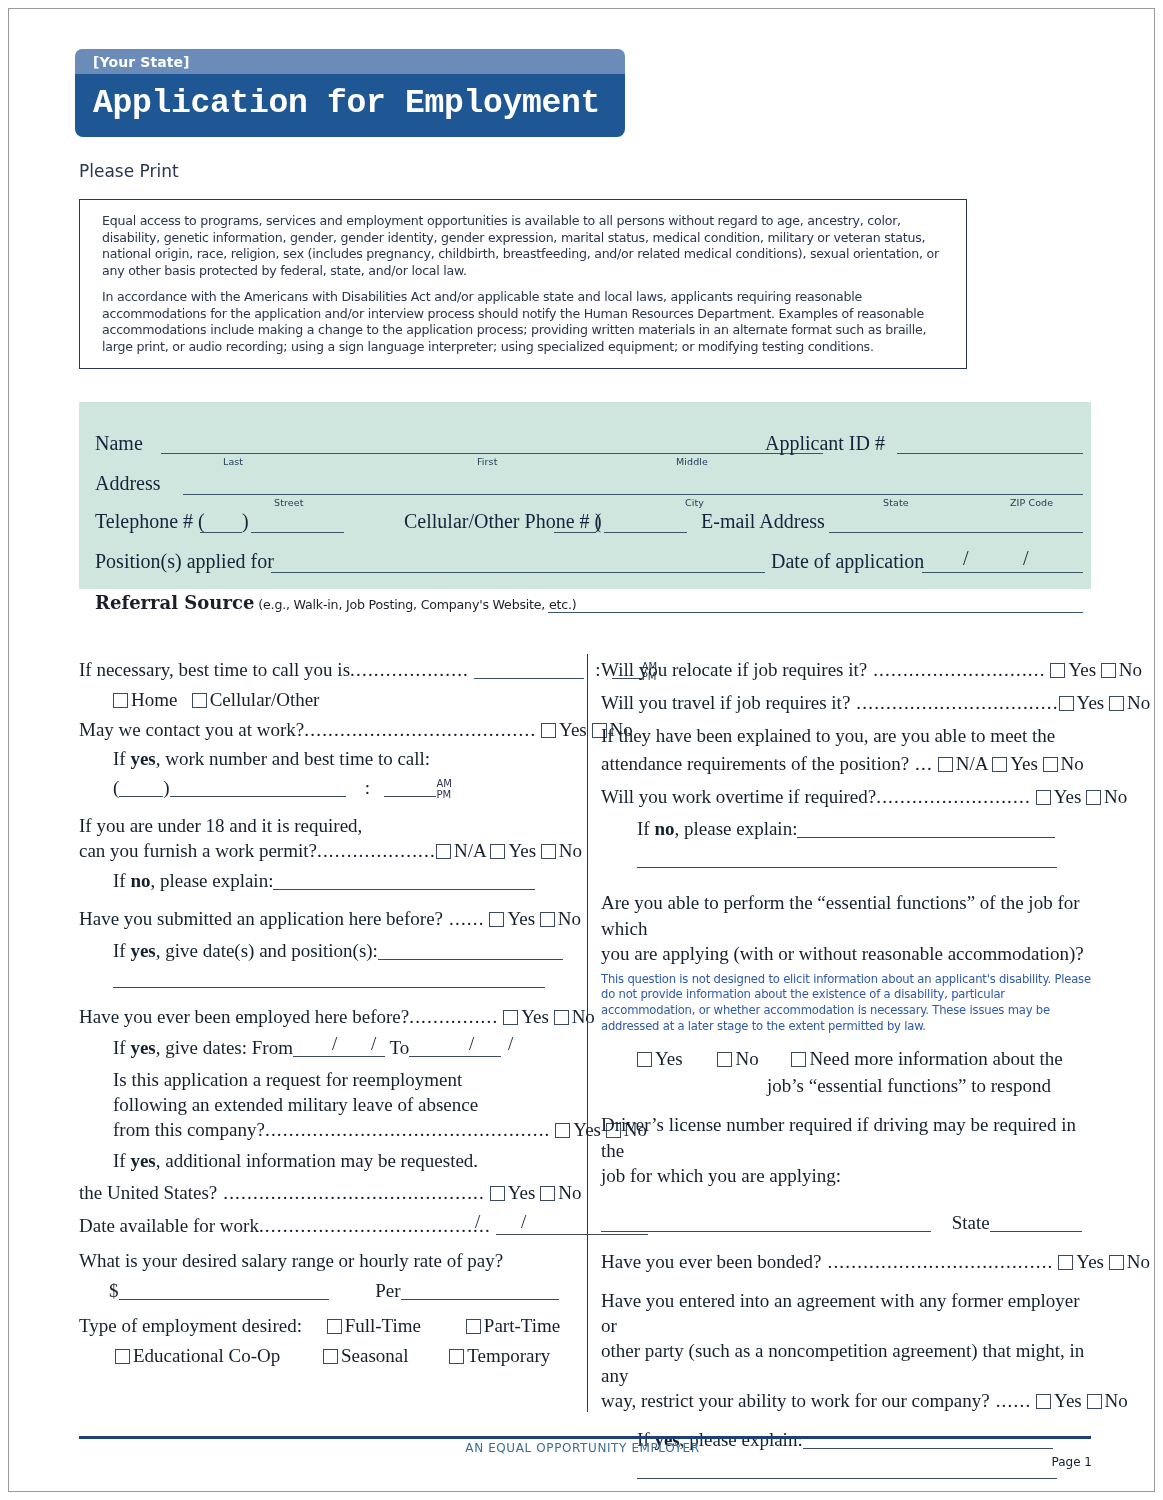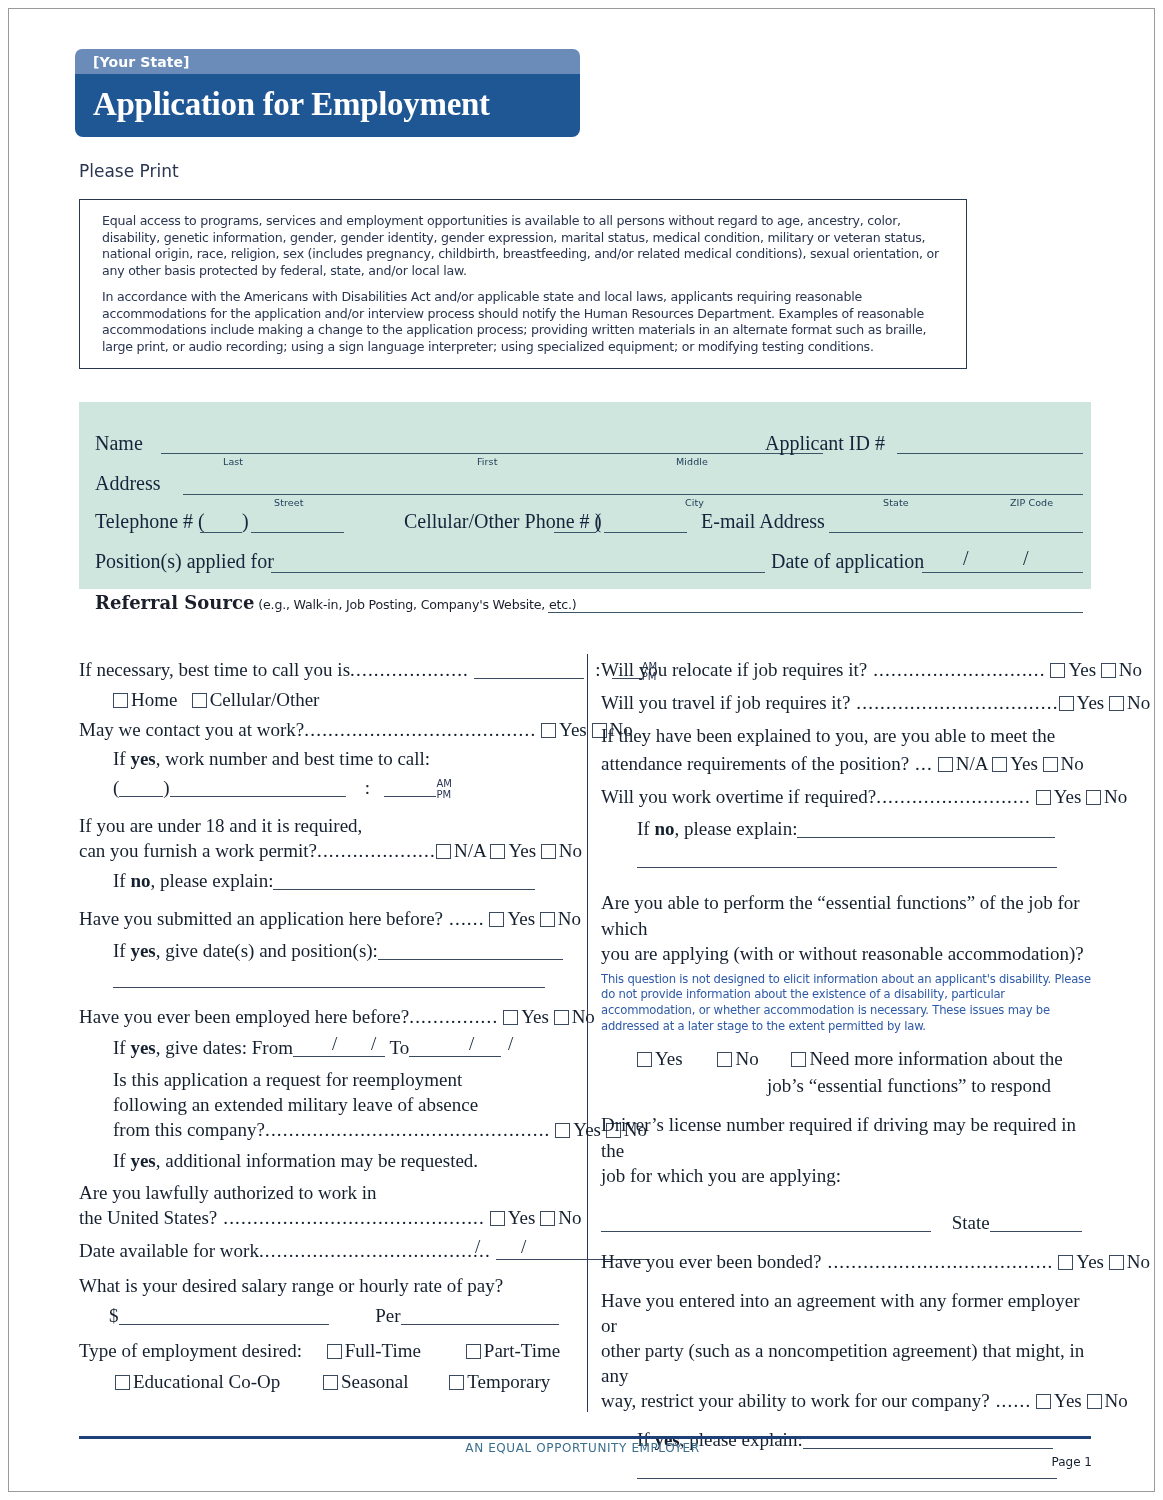--- a/index.html
+++ b/index.html
@@ -12,36 +12,36 @@
     overflow:hidden;
   }
   .page {
     position:absolute; left:8px; top:8px;
     width:1147px; height:1484px;
     background:#fff;
     border:1px solid #9a9a9a;
   }
 
   
-  .hdr-wrap { position:absolute; left:66px; top:40px; width:505px; }
+  .hdr-wrap { position:absolute; left:66px; top:40px; width:550px; }
   .hdr-state {
     background:#6b8cb8;
     border-radius:7px 7px 0 0;
     padding:5px 0 4px 18px;
     font-family:"DejaVu Sans", sans-serif;
     font-weight:bold;
     font-size:14px;
     color:#ffffff;
     letter-spacing:.1px;
   }
   .hdr-main {
     background:#1f5795;
     border-radius:0 0 8px 8px;
     padding:13px 0 15px 18px;
-    font-family:Liberation Serif, serif;
+    font-family:Liberation Mono, monospace;
     font-weight:bold;
     font-size:33px;
     line-height:1.05;
     color:#ffffff;
     letter-spacing:-.3px;
   }
   .please-print {
     position:absolute; left:70px; top:152px;
     font-family:"DejaVu Sans", sans-serif;
     font-size:17px;
@@ -299,21 +299,20 @@
         <span class="cb"></span><span>Yes</span>
         <span class="cb"></span><span>No</span>
       </div>
     </div>
 
     <div class="q indent" style="margin-top:6px;">
       <span>If </span><b>yes</b><span>, </span><span>additional information may be requested.</span>
     </div>
 
     <div class="q" style="margin-top:7px;">
-      <div>Are you lawfully authorized to work in</div>
       <div style="white-space:nowrap;">
         <span>the United States?</span><span class="dots"> ............................................</span>
         <span class="cb"></span><span>Yes</span>
         <span class="cb"></span><span>No</span>
       </div>
     </div>
 
     <div class="q" style="margin-top:8px; white-space:nowrap; position:relative;">
       <span>Date available for work</span><span class="dots">.......................................</span>
       <span class="ul" style="width:152px;"></span>

